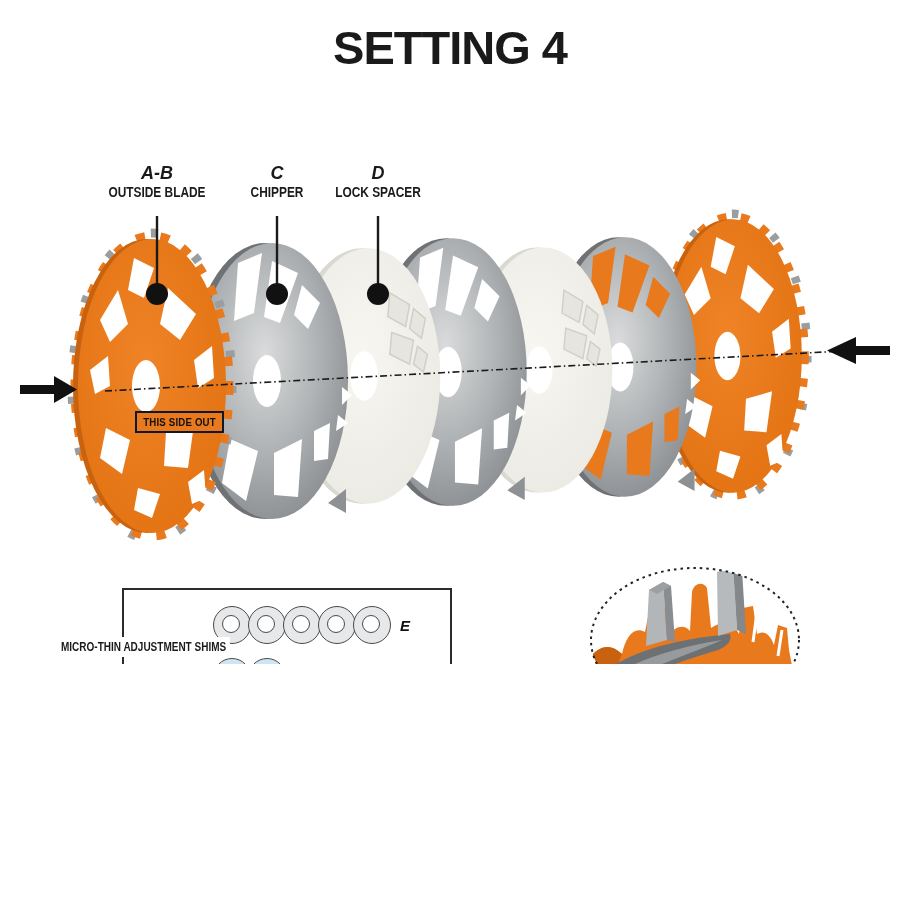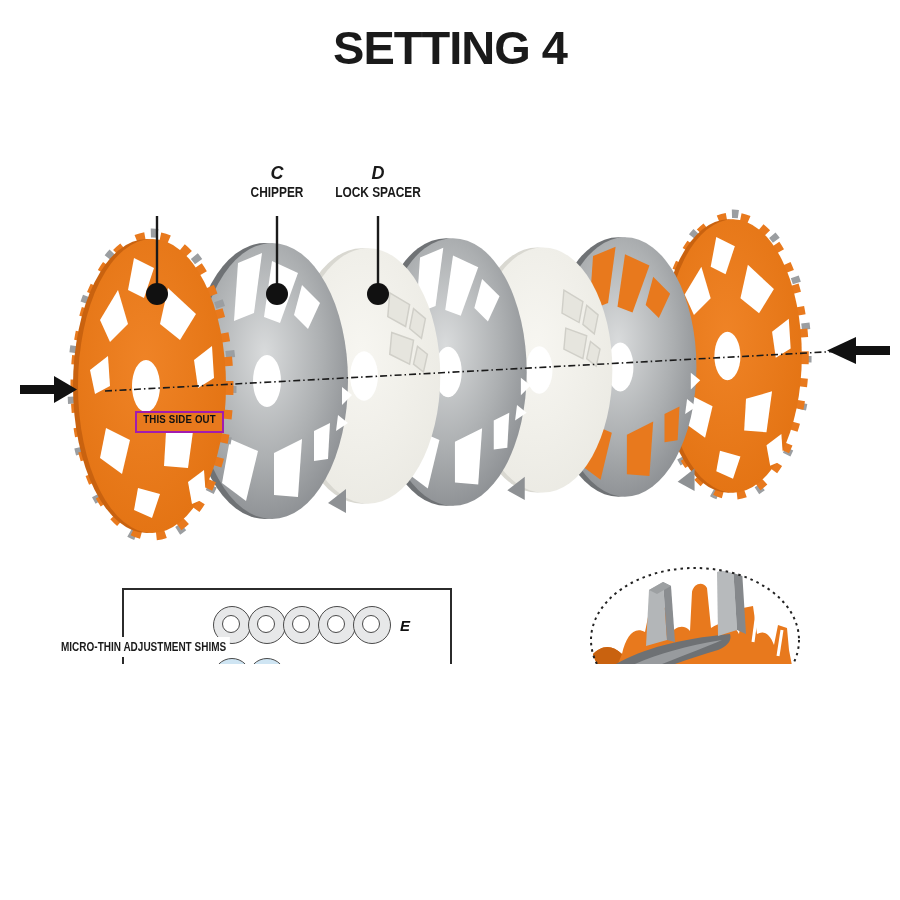--- a/index.html
+++ b/index.html
@@ -10,22 +10,22 @@
   .page-title{position:absolute;left:0;top:20px;width:900px;text-align:center;
     font-size:47px;font-weight:800;letter-spacing:-1px;color:#1a1a1a;}
 
   .callout{position:absolute;width:140px;text-align:center;top:162px;color:#1a1a1a;}
   .callout .letter{font-size:18px;font-weight:700;font-style:italic;line-height:22px;}
   .callout .name{font-size:14.5px;font-weight:700;line-height:17px;
     transform:scaleX(.82);transform-origin:center;white-space:nowrap;}
   .callout.c0{left:87px;}  .callout.c1{left:207px;}  .callout.c2{left:308px;}
 
   .side-out{position:absolute;left:135px;top:411px;width:85px;height:18px;
-    border:2px solid #a21caf;background:#E8791D;color:#111;display:flex;
-    justify-content:center;font-size:10.5px;font-weight:700;
+    border:2px solid #0f172a;background:#E8791D;color:#111;display:flex;
+    align-items:center;justify-content:center;font-size:10.5px;font-weight:700;
     letter-spacing:.2px;white-space:nowrap;}
   .side-out span{transform:scaleX(.92);}
 
   .shim-box{position:absolute;left:122px;top:588px;width:326px;height:112px;
     border:2px solid #2b2b2b;background:#fff;}
   .shim-box-label{position:absolute;left:57px;top:637px;background:#fff;
     padding:3px 5px;font-size:12.5px;font-weight:700;color:#1a1a1a;white-space:nowrap;
     transform:scaleX(.8);transform-origin:left center;}
   .shim-row{position:absolute;left:89px;display:flex;align-items:center;height:40px;}
   .shim-row.r0{top:15px;} .shim-row.r1{top:67px;}
@@ -166,20 +166,24 @@
         <polygon points="733,566 742,570 746,634 737,630" fill="#85888B"></polygon>
         <line x1="757" y1="612" x2="753" y2="642" stroke="#fff" stroke-width="3"></line>
         <line x1="782" y1="630" x2="778" y2="656" stroke="#fff" stroke-width="3"></line>
       </g>
       <ellipse cx="695" cy="640" rx="104" ry="72" fill="none" stroke="#222" stroke-width="2" stroke-dasharray="2.5 4"></ellipse>
     </g>
   </svg>
 
   <div class="page-title">SETTING 4</div>
 
+  <div class="callout c0">
+    <div class="letter">A-B</div>
+    <div class="name">OUTSIDE BLADE</div>
+  </div>
   <div class="callout c1">
     <div class="letter">C</div>
     <div class="name">CHIPPER</div>
   </div>
   <div class="callout c2">
     <div class="letter">D</div>
     <div class="name">LOCK SPACER</div>
   </div>
 
   <div class="side-out">

